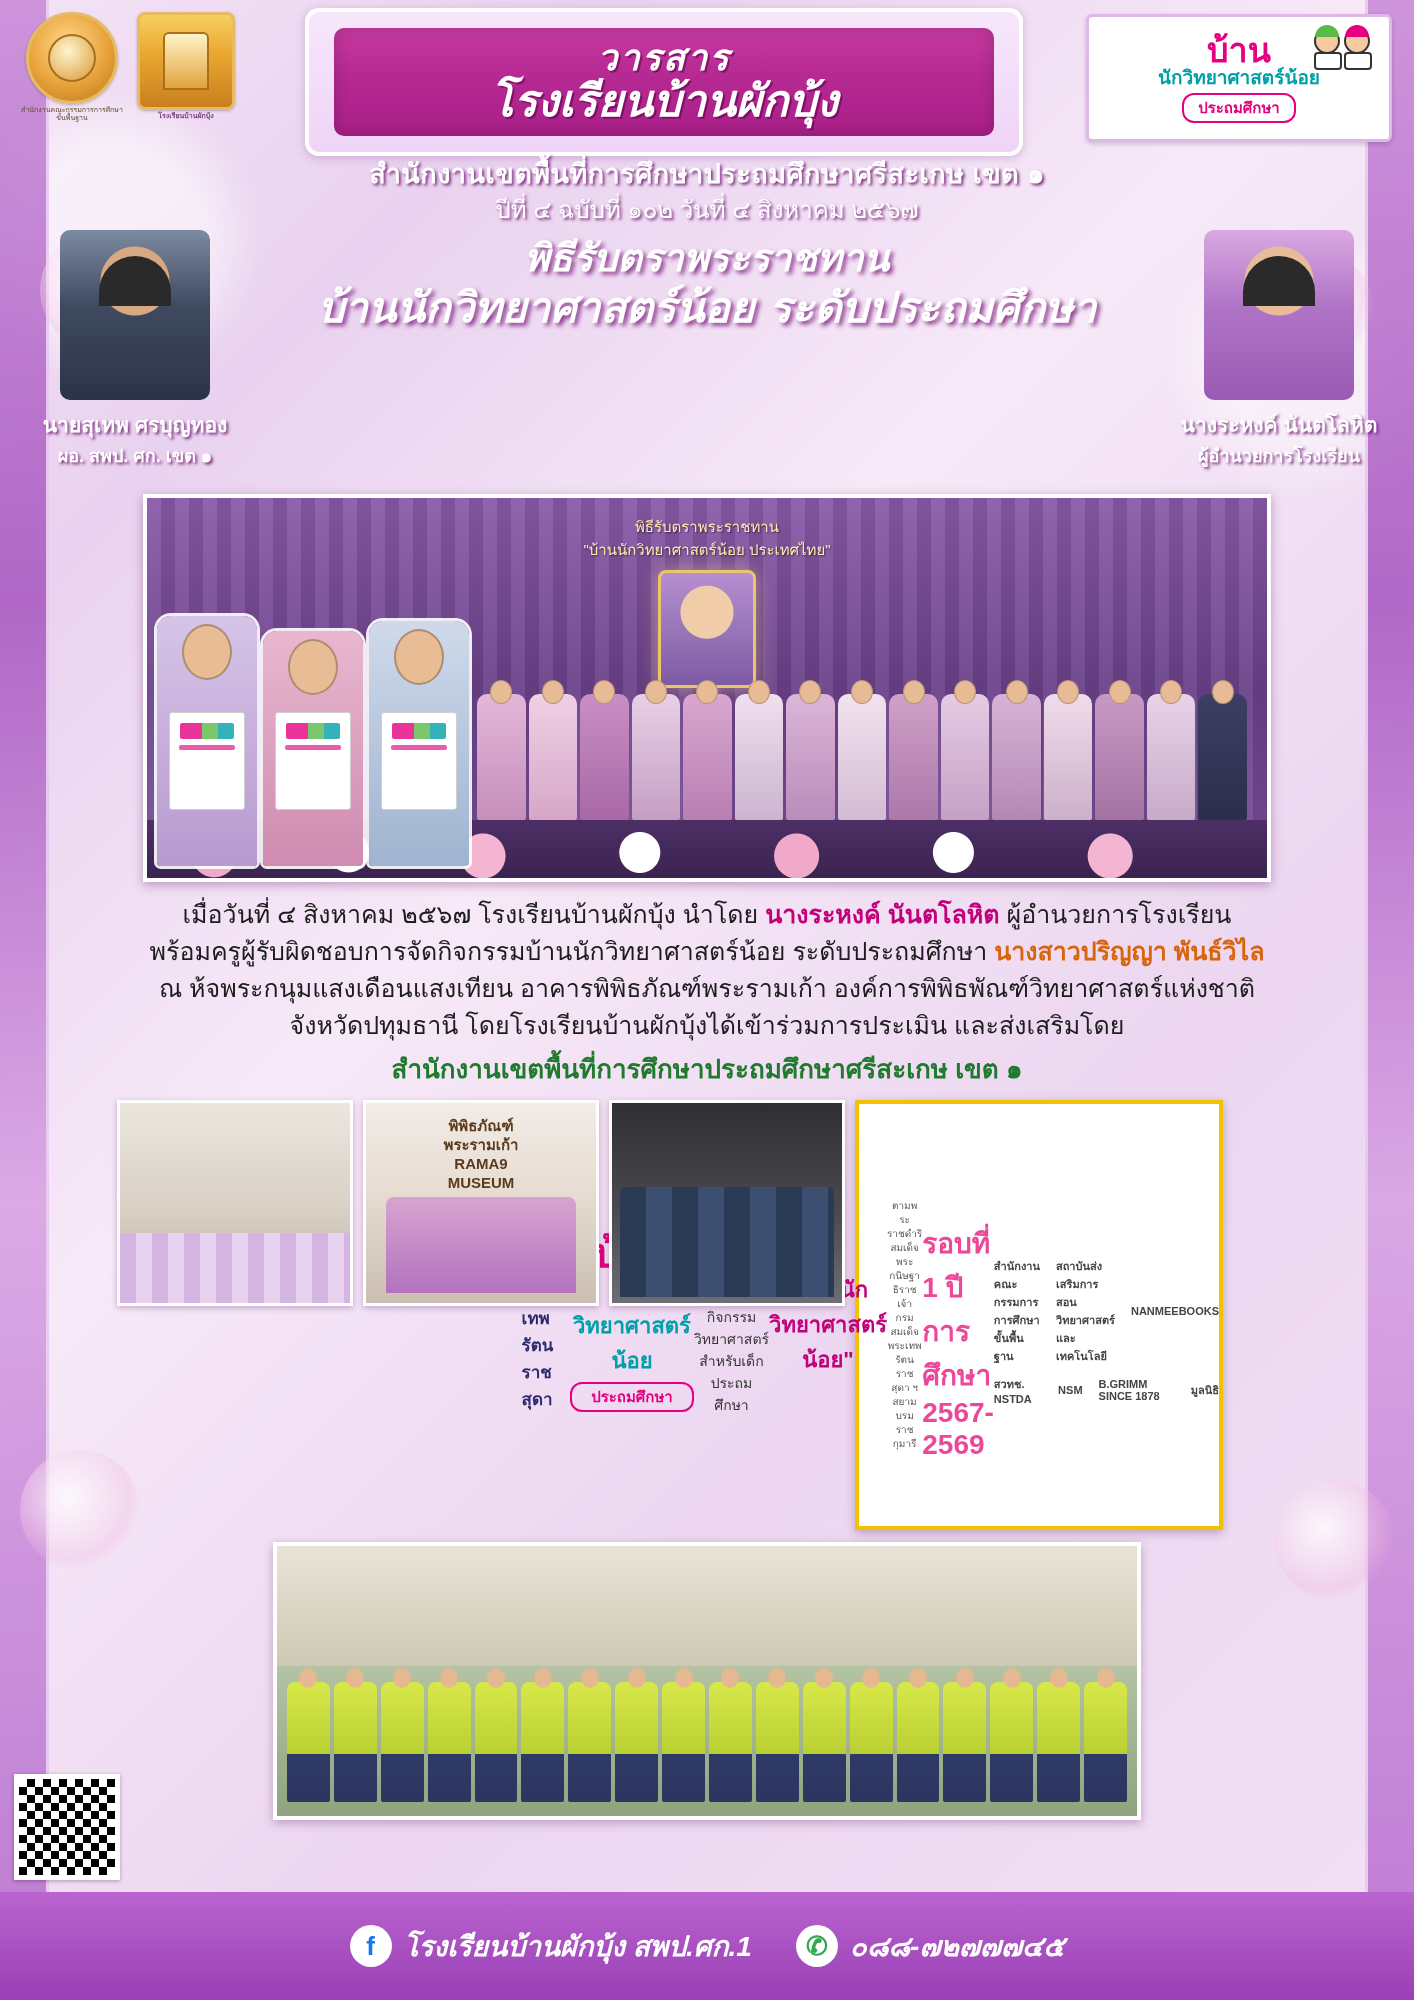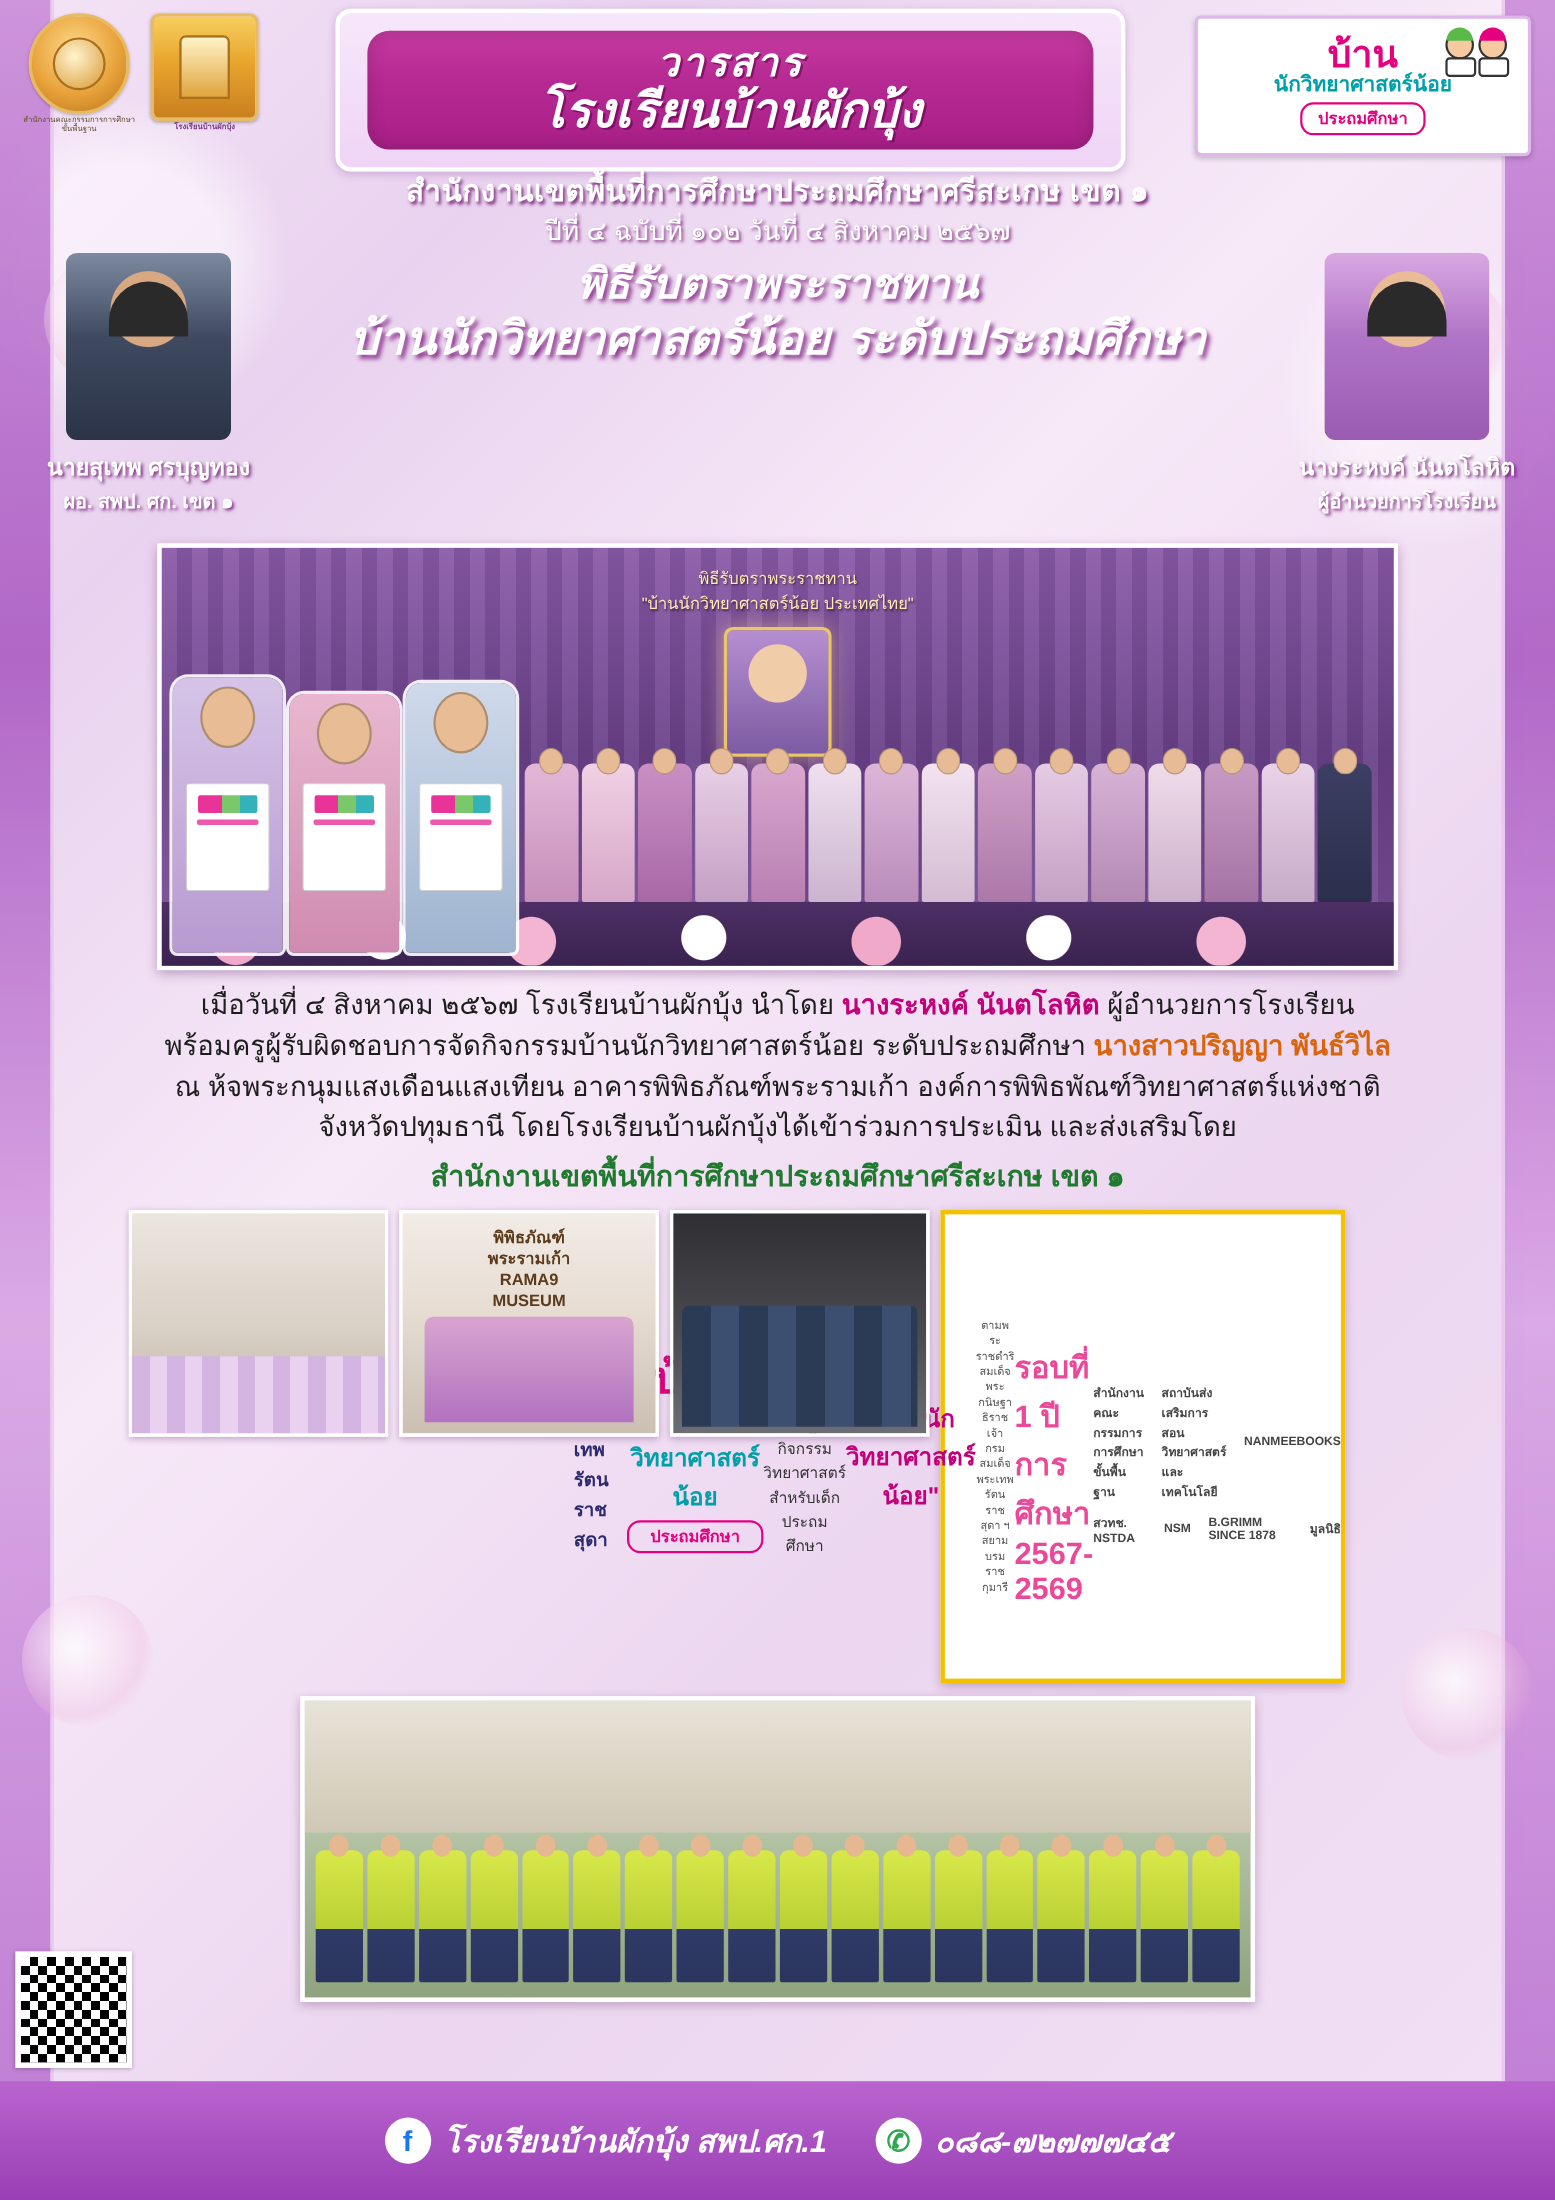--- a/index.html
+++ b/index.html
@@ -126,21 +126,21 @@
     border-radius: 14px;
     box-shadow: 0 2px 8px rgba(120,40,140,0.25);
     display: flex;
     align-items: center;
     justify-content: center;
   }
   .title-plate .inner {
     width: 660px;
     height: 108px;
     background: linear-gradient(180deg, #c63aa0 0%, #b72a93 40%, #a81f87 100%);
-    border-radius: 20px;
+    border-radius: 10px;
     display: flex;
     flex-direction: column;
     align-items: center;
     justify-content: center;
     box-shadow: inset 0 0 16px rgba(0,0,0,0.18);
   }
   .title-plate .t1 {
     font-family: "DejaVu Serif", serif;
     font-style: italic;
     font-weight: bold;

